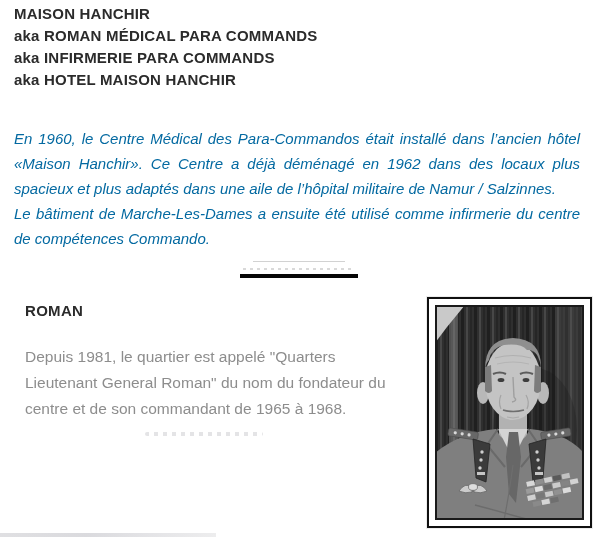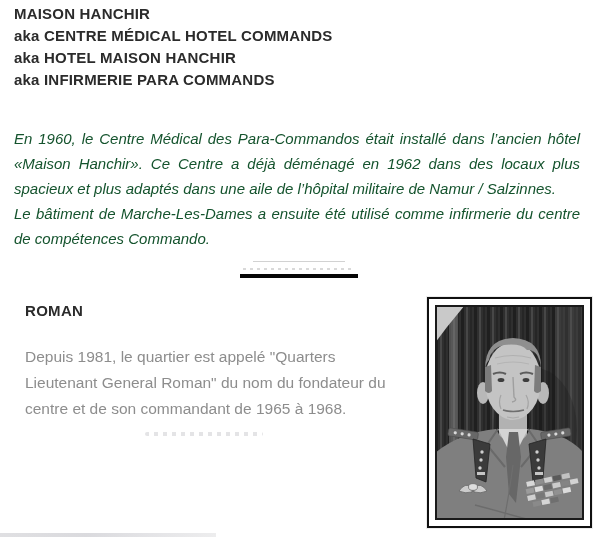--- a/index.html
+++ b/index.html
@@ -3,21 +3,21 @@
 <meta charset="utf-8">
 <style>
   html,body{margin:0;padding:0;background:#ffffff;}
   body{width:600px;height:539px;overflow:hidden;font-family:"Liberation Sans",sans-serif;}
   .page{position:relative;width:600px;height:539px;background:#ffffff;}
 
   .heading-block{position:absolute;left:14px;top:3px;font-weight:bold;font-size:15px;
     line-height:22px;color:#2b2b2b;letter-spacing:.2px;white-space:nowrap;}
 
   .para-italic{position:absolute;left:14px;top:126px;width:566px;font-style:italic;
-    font-size:15px;line-height:25px;color:#14532d;text-align:justify;}
+    font-size:15px;line-height:25px;color:#0369a1;text-align:justify;}
   .para-italic p{margin:0;}
 
   .divider{position:absolute;left:240px;top:261px;width:118px;}
   .divider .hairline{margin:0 auto;width:92px;height:1px;background:#d2d2d2;}
   .divider .specks{margin:6px auto 0;width:112px;height:2px;
     background:repeating-linear-gradient(90deg,#d9d9d9 0 3px,transparent 3px 7px);}
   .divider .bar{margin-top:4px;width:118px;height:4px;background:#060606;}
 
   .roman-heading{position:absolute;left:25px;top:302px;font-weight:bold;font-size:15px;
     color:#2b2b2b;letter-spacing:.3px;}
@@ -38,23 +38,23 @@
   .smudge2{position:absolute;left:0;top:533px;width:216px;height:4px;opacity:.9;
     background:linear-gradient(90deg,#dcdcdf,#d6d6da 40%,#e1e1e4 70%,#ebebec);}
 </style>
 </head>
 <body>
 
 <div class="page">
 
   <div class="heading-block">
     <div>MAISON HANCHIR</div>
-    <div>aka CENTRE MÉDICAL HOTEL COMMANDS</div>
+    <div>aka ROMAN MÉDICAL PARA COMMANDS</div>
+    <div>aka INFIRMERIE PARA COMMANDS</div>
     <div>aka HOTEL MAISON HANCHIR</div>
-    <div>aka INFIRMERIE PARA COMMANDS</div>
   </div>
 
   <div class="para-italic">
     <p>En 1960, le Centre Médical des Para-Commandos était installé dans l’ancien hôtel «Maison Hanchir». Ce Centre a déjà déménagé en 1962 dans des locaux plus spacieux et plus adaptés dans une aile de l’hôpital militaire de Namur / Salzinnes.</p>
     <p>Le bâtiment de Marche-Les-Dames a ensuite été utilisé comme infirmerie du centre de compétences Commando.</p>
   </div>
 
   <div class="divider">
     <div class="hairline"></div>
     <div class="specks"></div>

